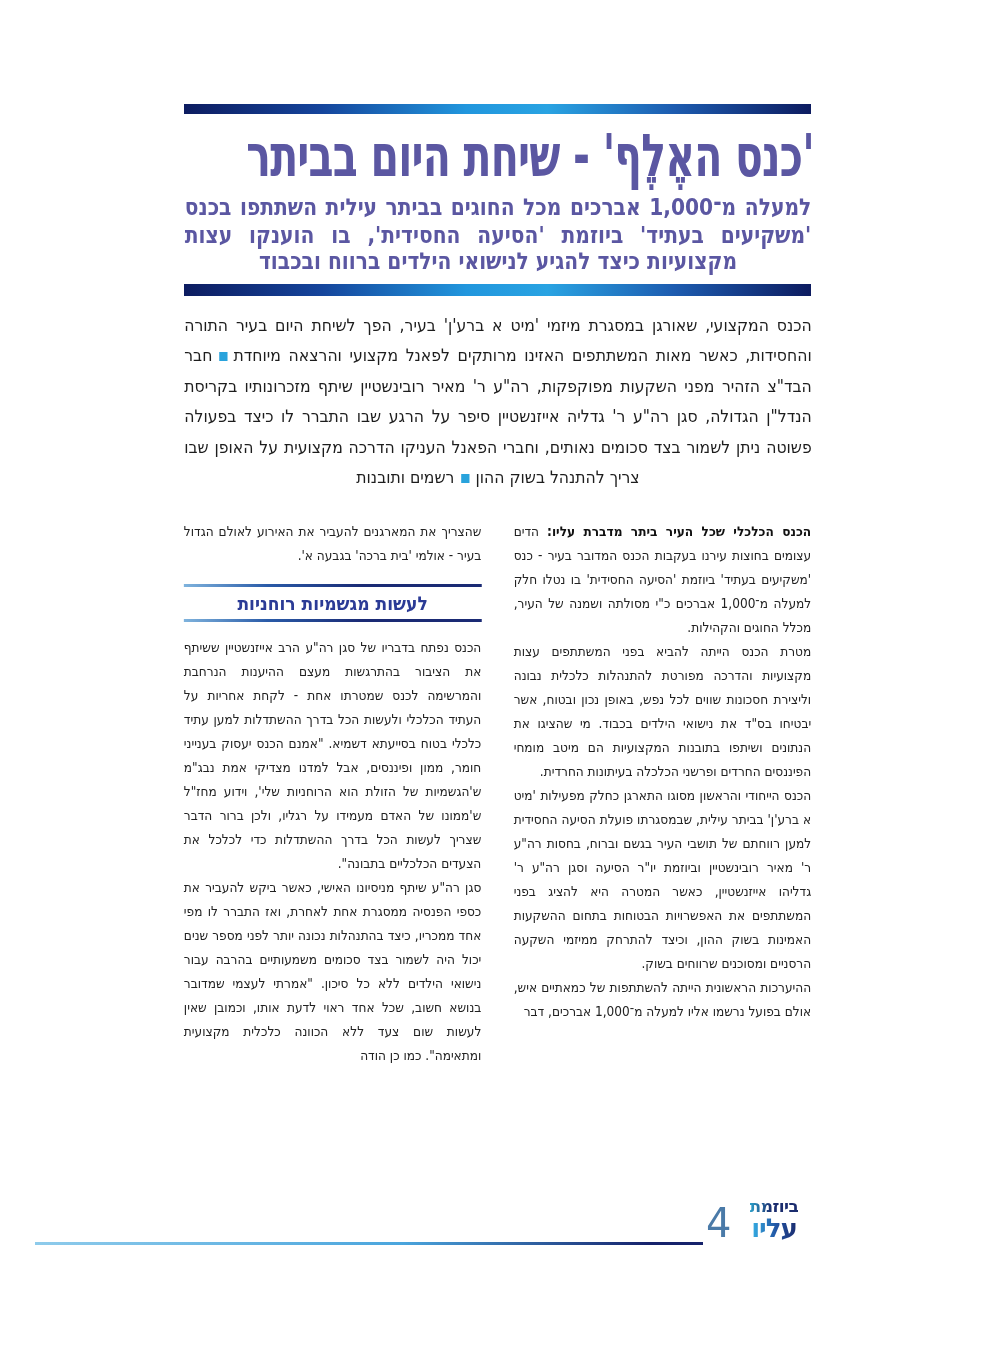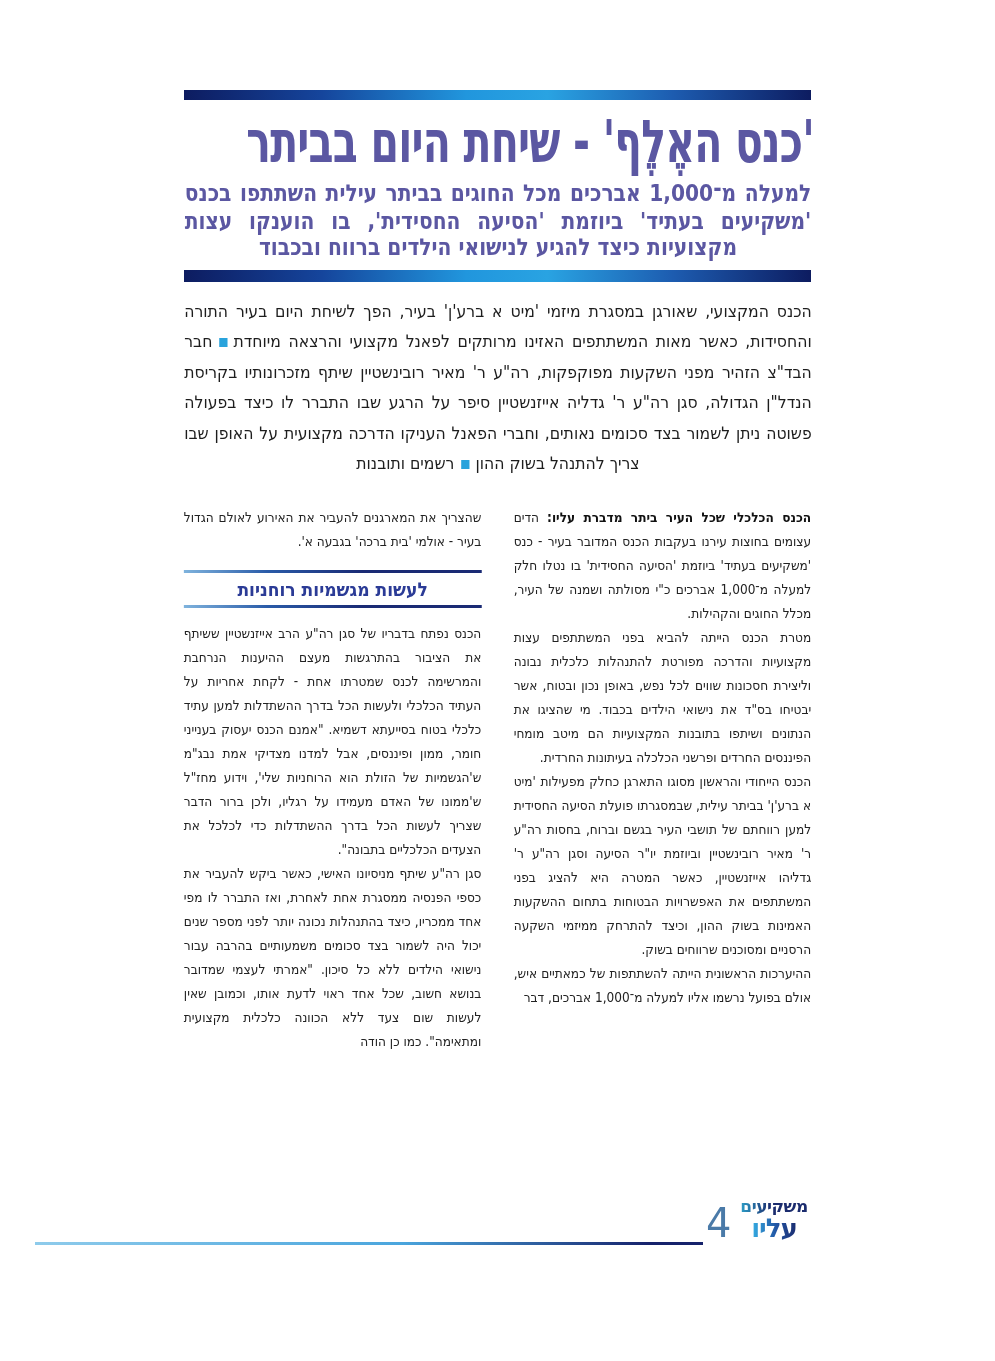--- a/index.html
+++ b/index.html
@@ -4,21 +4,21 @@
 <style>
   html,body { margin:0; padding:0; background:#ffffff; }
   body { font-family: "DejaVu Sans", sans-serif; }
   .page {
     position: relative;
     width: 995px; height: 1361px;
     background: #ffffff;
     overflow: hidden;
     margin: 0 auto;
   }
-  .content { width: 627px; margin: 8px auto; padding-top: 82px; }
+  .content { width: 627px; margin: 0 auto; padding-top: 104px; }
 
   .grad-bar {
     height: 10px; width: 100%;
     background: linear-gradient(to right,
       #0d1c60 0%, #15459c 22%, #2196dd 45%, #29a3e2 58%, #1d5cb0 78%, #0d1c60 100%);
   }
   .grad-bar.thick { height: 12px; }
 
   .title-wrap { text-align: center; margin: 10px 0 6px; }
   .title-text {
@@ -162,16 +162,16 @@
         <p>הכנס נפתח בדבריו של סגן רה"ע הרב אייזנשטיין ששיתף את הציבור בהתרגשות מעצם ההיענות הנרחבת והמרשימה לכנס שמטרתו אחת - לקחת אחריות על העתיד הכלכלי ולעשות הכל בדרך ההשתדלות למען עתיד כלכלי בטוח בסייעתא דשמיא. "אמנם הכנס יעסוק בענייני חומר, ממון ופיננסים, אבל למדנו מצדיקי אמת נבג"מ ש'הגשמיות של הזולת הוא הרוחניות שלי', וידוע מחז"ל ש'ממונו של האדם מעמידו על רגליו, ולכן ברור הדבר שצריך לעשות הכל בדרך ההשתדלות כדי לכלכל את הצעדים הכלכליים בתבונה".</p>
         <p>סגן רה"ע שיתף מניסיונו האישי, כאשר ביקש להעביר את כספי הפנסיה ממסגרת אחת לאחרת, ואז התברר לו מפי אחד ממכריו, כיצד בהתנהלות נכונה יותר לפני מספר שנים יכול היה לשמור בצד סכומים משמעותיים בהרבה עבור נישואי הילדים ללא כל סיכון. "אמרתי לעצמי שמדובר בנושא חשוב, שכל אחד ראוי לדעת אותו, וכמובן שאין לעשות שום צעד ללא הכוונה כלכלית מקצועית ומתאימה". כמו כן הודה</p>
       </div>
 
     </div>
   </div>
 
   <div class="footer-rule"></div>
   <div class="page-number">4</div>
   <div class="logo">
-    <span class="l1">משקיעים</span>
+    <span class="l1">ביוזמת</span>
     <span class="l2">עליו</span>
   </div>
 </div>
 
 </body></html>

